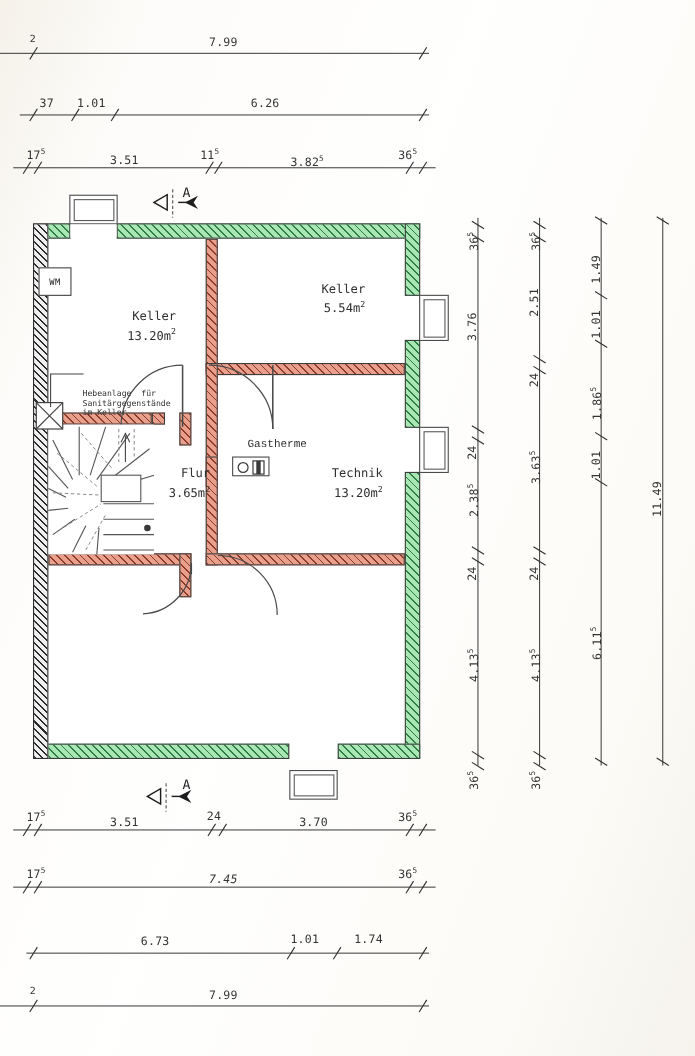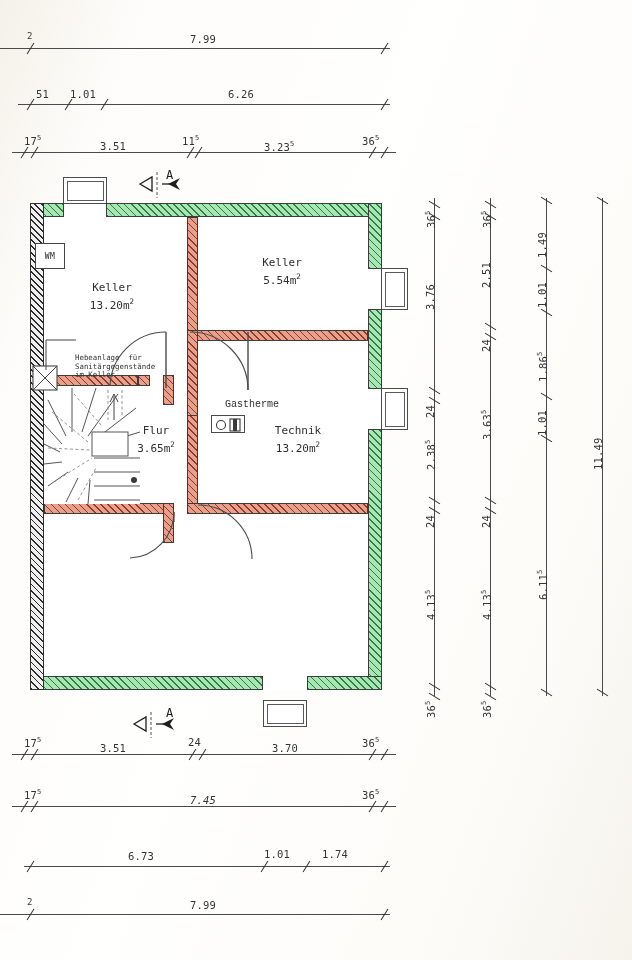--- a/index.html
+++ b/index.html
@@ -30,21 +30,21 @@
       border:1px solid #3c3c3c;box-sizing:border-box;}
   .wall-red{position:absolute;background:
       repeating-linear-gradient(45deg,#8d3b28 0 1.1px,rgba(0,0,0,0) 1.1px 5px),
       #e8a08c;
       border:1px solid #3c3c3c;box-sizing:border-box;}
   .wall-grey{position:absolute;background:
       repeating-linear-gradient(45deg,#2b2b2b 0 1.3px,rgba(0,0,0,0) 1.3px 4.6px),
       #efefef;
       border:1px solid #2e2e2e;box-sizing:border-box;}
   .room-fill{position:absolute;background:#ffffff;}
-  .roomlbl{position:absolute;text-align:center;font-size:11px;line-height:14px;
+  .roomlbl{position:absolute;text-align:right;font-size:11px;line-height:14px;
            color:#2f2f2f;white-space:nowrap;
            font-family:"DejaVu Sans Mono",monospace;}
   .roomlbl .area{display:block;font-size:11px;}
   .roomlbl sup{font-size:7.5px;vertical-align:super;}
   .note{position:absolute;font-size:7.4px;line-height:8.6px;color:#333;
         white-space:pre;font-family:"DejaVu Sans Mono",monospace;}
   .winbox{position:absolute;border:1.2px solid #4b4b4b;background:#fff;box-sizing:border-box;}
   .winbox:after{content:"";position:absolute;inset:2.5px;border:1px solid #5a5a5a;}
   .opening{position:absolute;background:#ffffff;}
   .wmbox{position:absolute;border:1.2px solid #444;background:#fff;
@@ -67,35 +67,35 @@
   <div class="tick" style="left:24px;top:48px;"></div>
   <div class="tick" style="left:378px;top:48px;"></div>
   <div class="dimtxt" style="left:27px;top:31px;font-size:9px;">2</div>
   <div class="dimtxt" style="left:190px;top:33px;">7.99</div>
 
   <div class="dimline" style="left:18px;top:104px;width:372px;"></div>
   <div class="tick" style="left:24px;top:104px;"></div>
   <div class="tick" style="left:62px;top:104px;"></div>
   <div class="tick" style="left:98px;top:104px;"></div>
   <div class="tick" style="left:378px;top:104px;"></div>
-  <div class="dimtxt" style="left:36px;top:88px;">51</div>
+  <div class="dimtxt" style="left:36px;top:88px;">37</div>
   <div class="dimtxt" style="left:70px;top:88px;">1.01</div>
   <div class="dimtxt" style="left:228px;top:88px;">6.26</div>
 
   <div class="dimline" style="left:12px;top:152px;width:384px;"></div>
   <div class="tick" style="left:18px;top:152px;"></div>
   <div class="tick" style="left:28px;top:152px;"></div>
   <div class="tick" style="left:184px;top:152px;"></div>
   <div class="tick" style="left:192px;top:152px;"></div>
   <div class="tick" style="left:366px;top:152px;"></div>
   <div class="tick" style="left:378px;top:152px;"></div>
   <div class="dimtxt" style="left:24px;top:134px;"><span>17</span><sup>5</sup></div>
   <div class="dimtxt" style="left:100px;top:140px;">3.51</div>
   <div class="dimtxt" style="left:182px;top:134px;"><span>11</span><sup>5</sup></div>
-  <div class="dimtxt" style="left:264px;top:140px;"><span>3.23</span><sup>5</sup></div>
+  <div class="dimtxt" style="left:264px;top:140px;"><span>3.82</span><sup>5</sup></div>
   <div class="dimtxt" style="left:362px;top:134px;"><span>36</span><sup>5</sup></div>
 
   <div class="abs" style="left:138px;top:172px;">
     <svg width="48" height="26" viewBox="0 0 48 26">
       <line x1="19" y1="0" x2="19" y2="26" stroke="#555" stroke-width="1" stroke-dasharray="3,2"></line>
       <polygon points="2,12 14,5 14,19" fill="none" stroke="#1e1e1e" stroke-width="1.3"></polygon>
       <polygon points="30,12 42,6 38,12 42,18" fill="#1e1e1e"></polygon>
       <line x1="24" y1="12" x2="32" y2="12" stroke="#1e1e1e" stroke-width="1.3"></line>
     </svg>
   </div>

